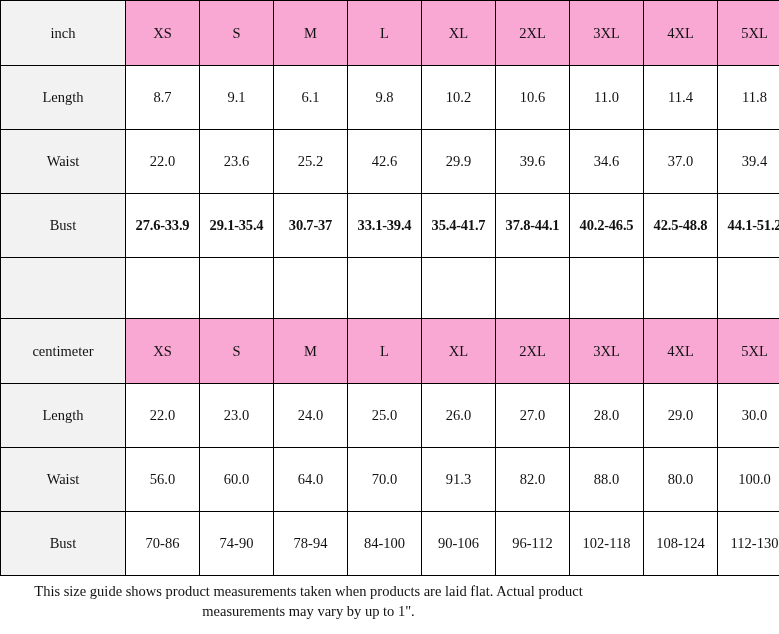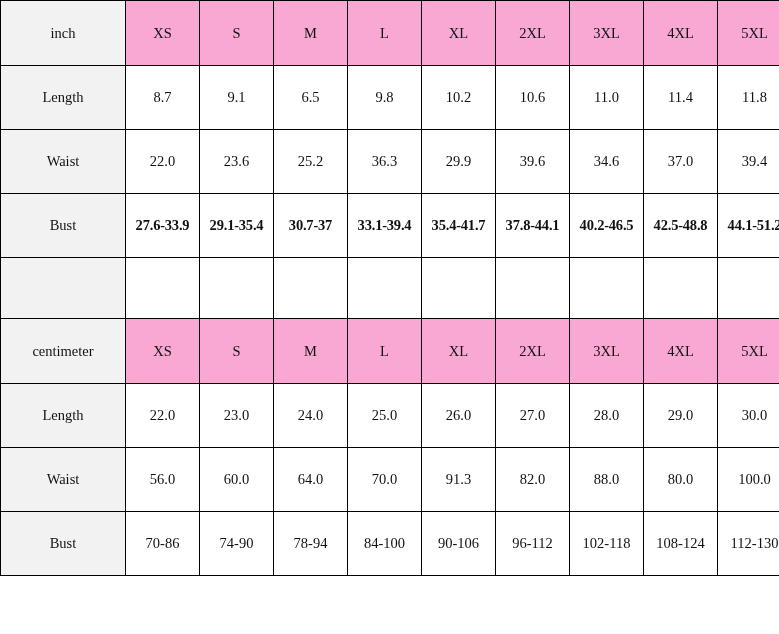--- a/index.html
+++ b/index.html
@@ -101,35 +101,35 @@
         <td class="header-cell">2XL</td>
         <td class="header-cell">3XL</td>
         <td class="header-cell">4XL</td>
         <td class="header-cell">5XL</td>
       </tr>
 
       <tr class="body-row">
         <td class="label-cell">Length</td>
         <td class="data-cell">8.7</td>
         <td class="data-cell">9.1</td>
-        <td class="data-cell">6.5</td>
+        <td class="data-cell">6.1</td>
         <td class="data-cell">9.8</td>
         <td class="data-cell">10.2</td>
         <td class="data-cell">10.6</td>
         <td class="data-cell">11.0</td>
         <td class="data-cell">11.4</td>
         <td class="data-cell">11.8</td>
       </tr>
 
       <tr class="body-row">
         <td class="label-cell">Waist</td>
         <td class="data-cell">22.0</td>
         <td class="data-cell">23.6</td>
         <td class="data-cell">25.2</td>
-        <td class="data-cell">36.3</td>
+        <td class="data-cell">42.6</td>
         <td class="data-cell">29.9</td>
         <td class="data-cell">39.6</td>
         <td class="data-cell">34.6</td>
         <td class="data-cell">37.0</td>
         <td class="data-cell">39.4</td>
       </tr>
 
       <tr class="body-row">
         <td class="label-cell">Bust</td>
         <td class="data-cell tight">27.6-33.9</td>
@@ -203,13 +203,14 @@
         <td class="data-cell">84-100</td>
         <td class="data-cell">90-106</td>
         <td class="data-cell">96-112</td>
         <td class="data-cell">102-118</td>
         <td class="data-cell">108-124</td>
         <td class="data-cell">112-130</td>
       </tr>
     </tbody>
   </table>
 
+  <div class="note">This size guide shows product measurements taken when products are laid flat. Actual product measurements may vary by up to 1".</div>
 </div>
 
 </body></html>

